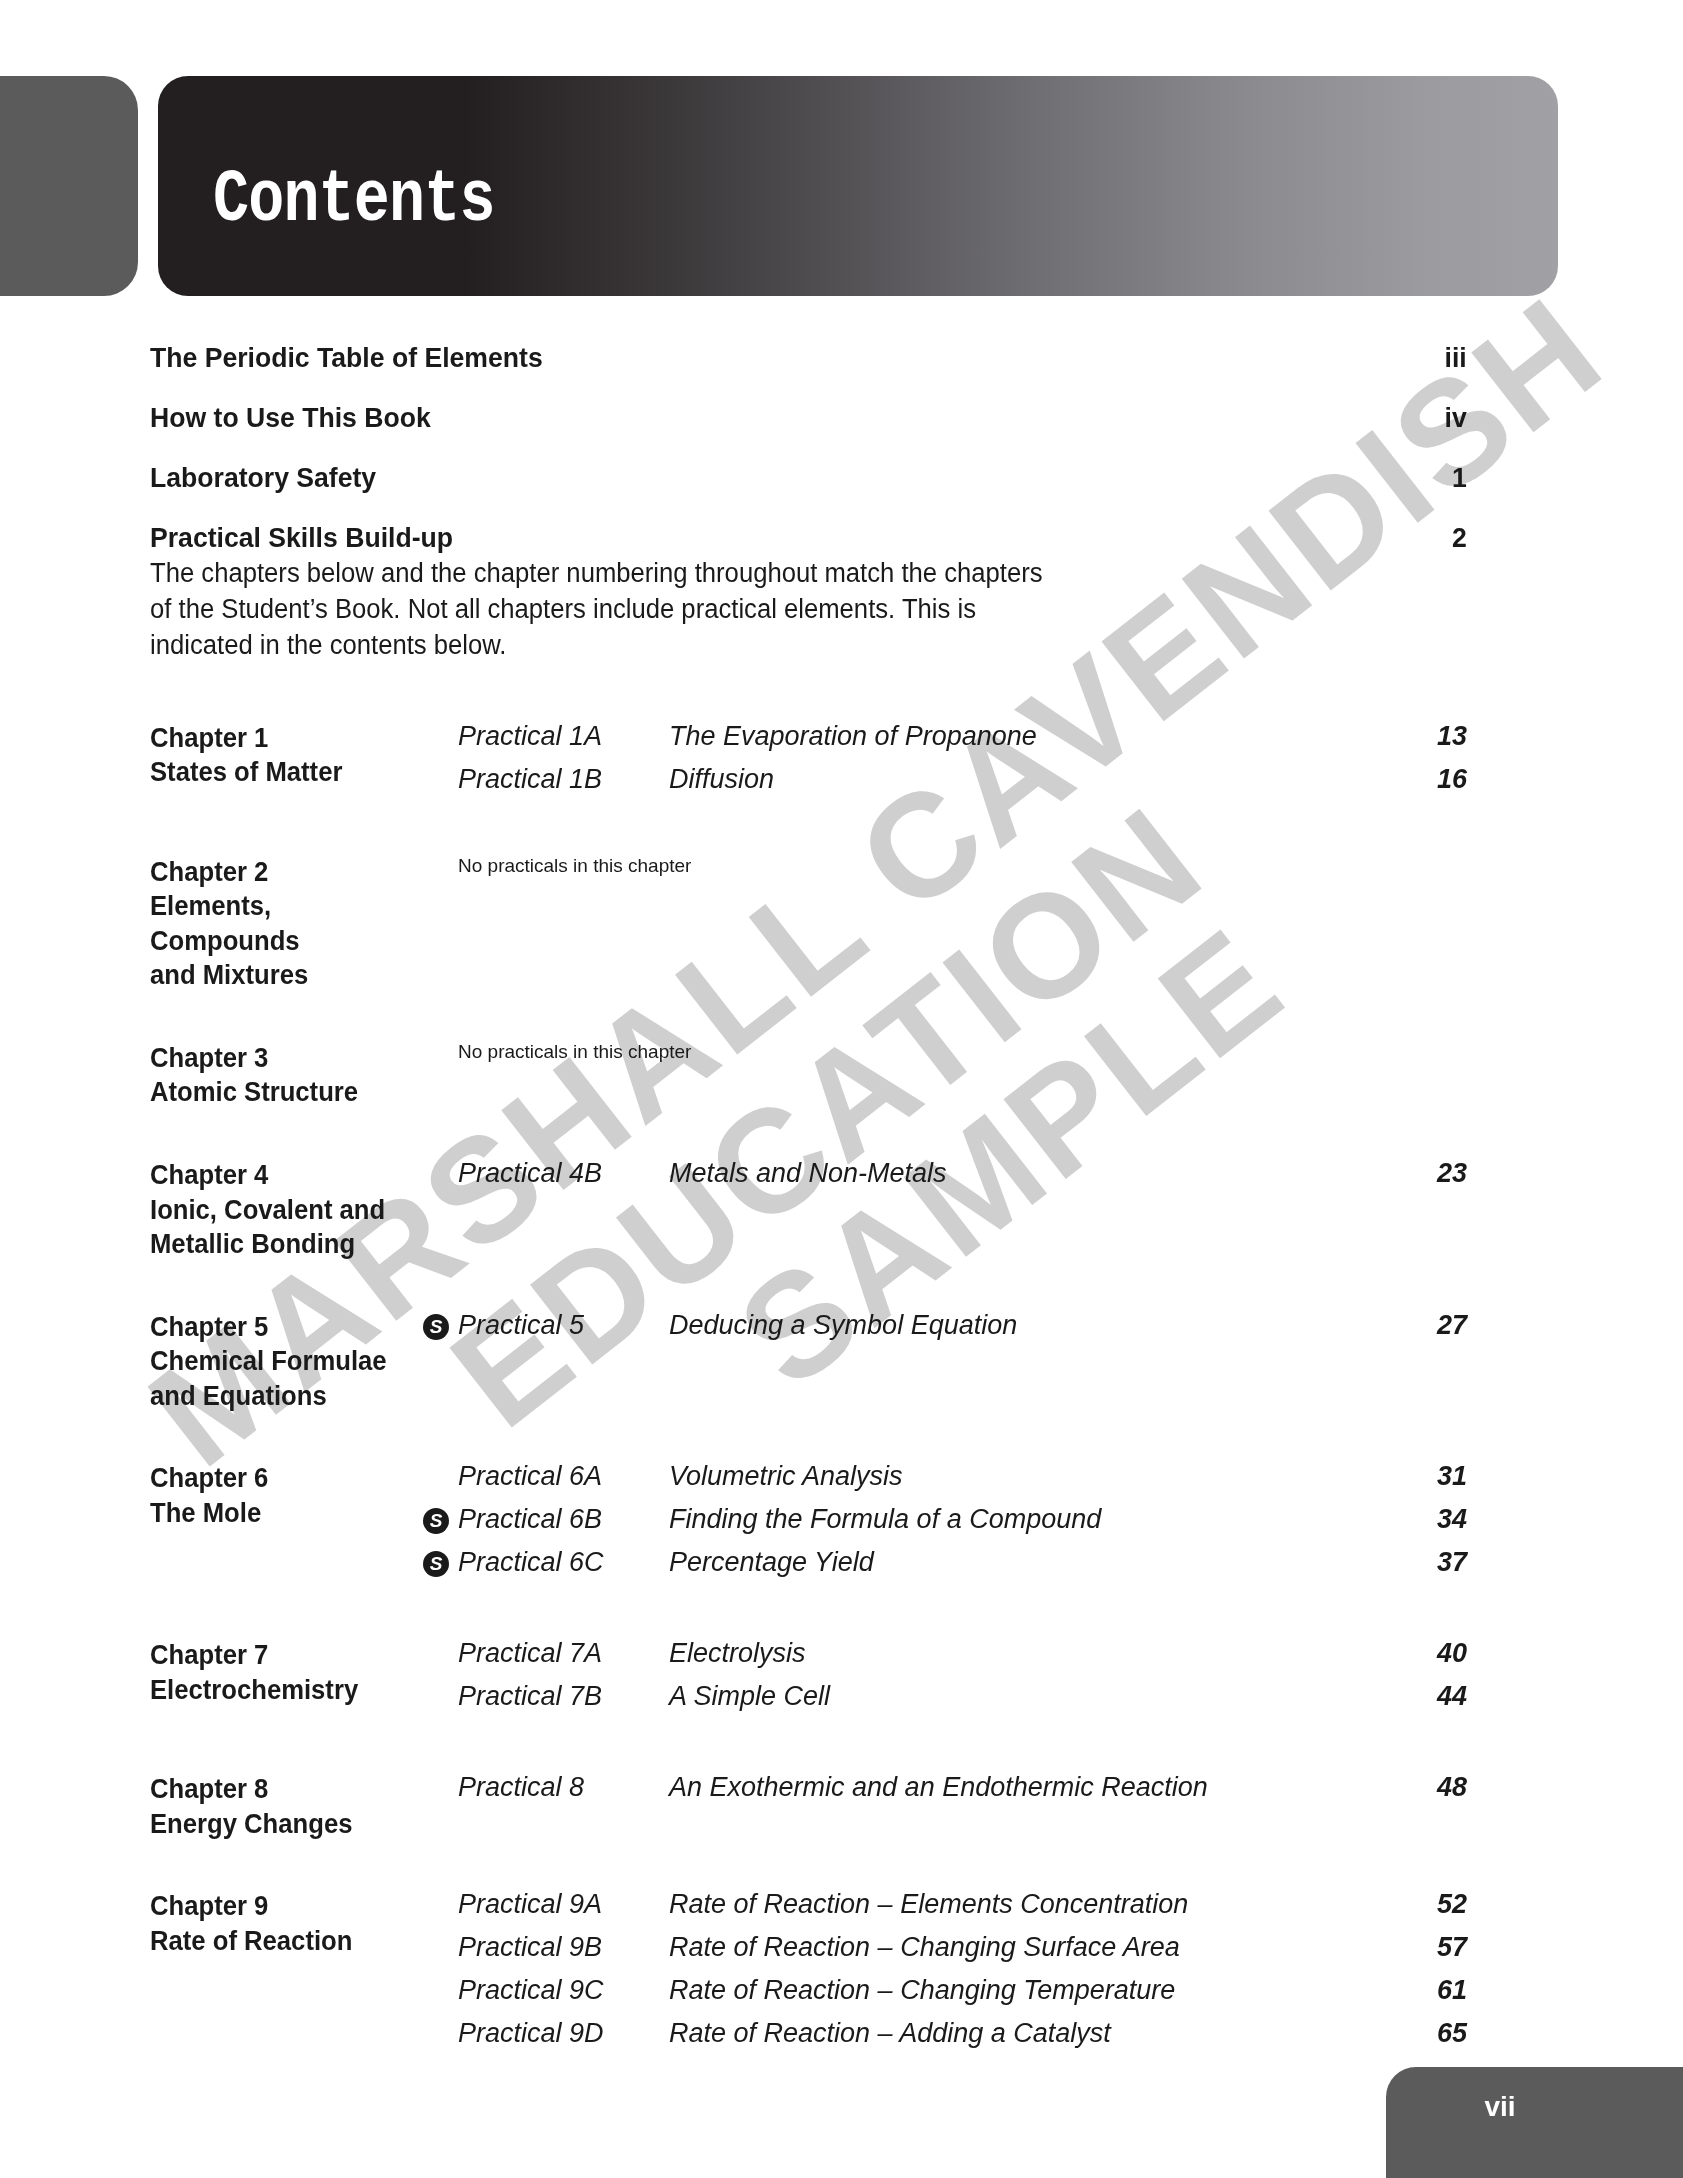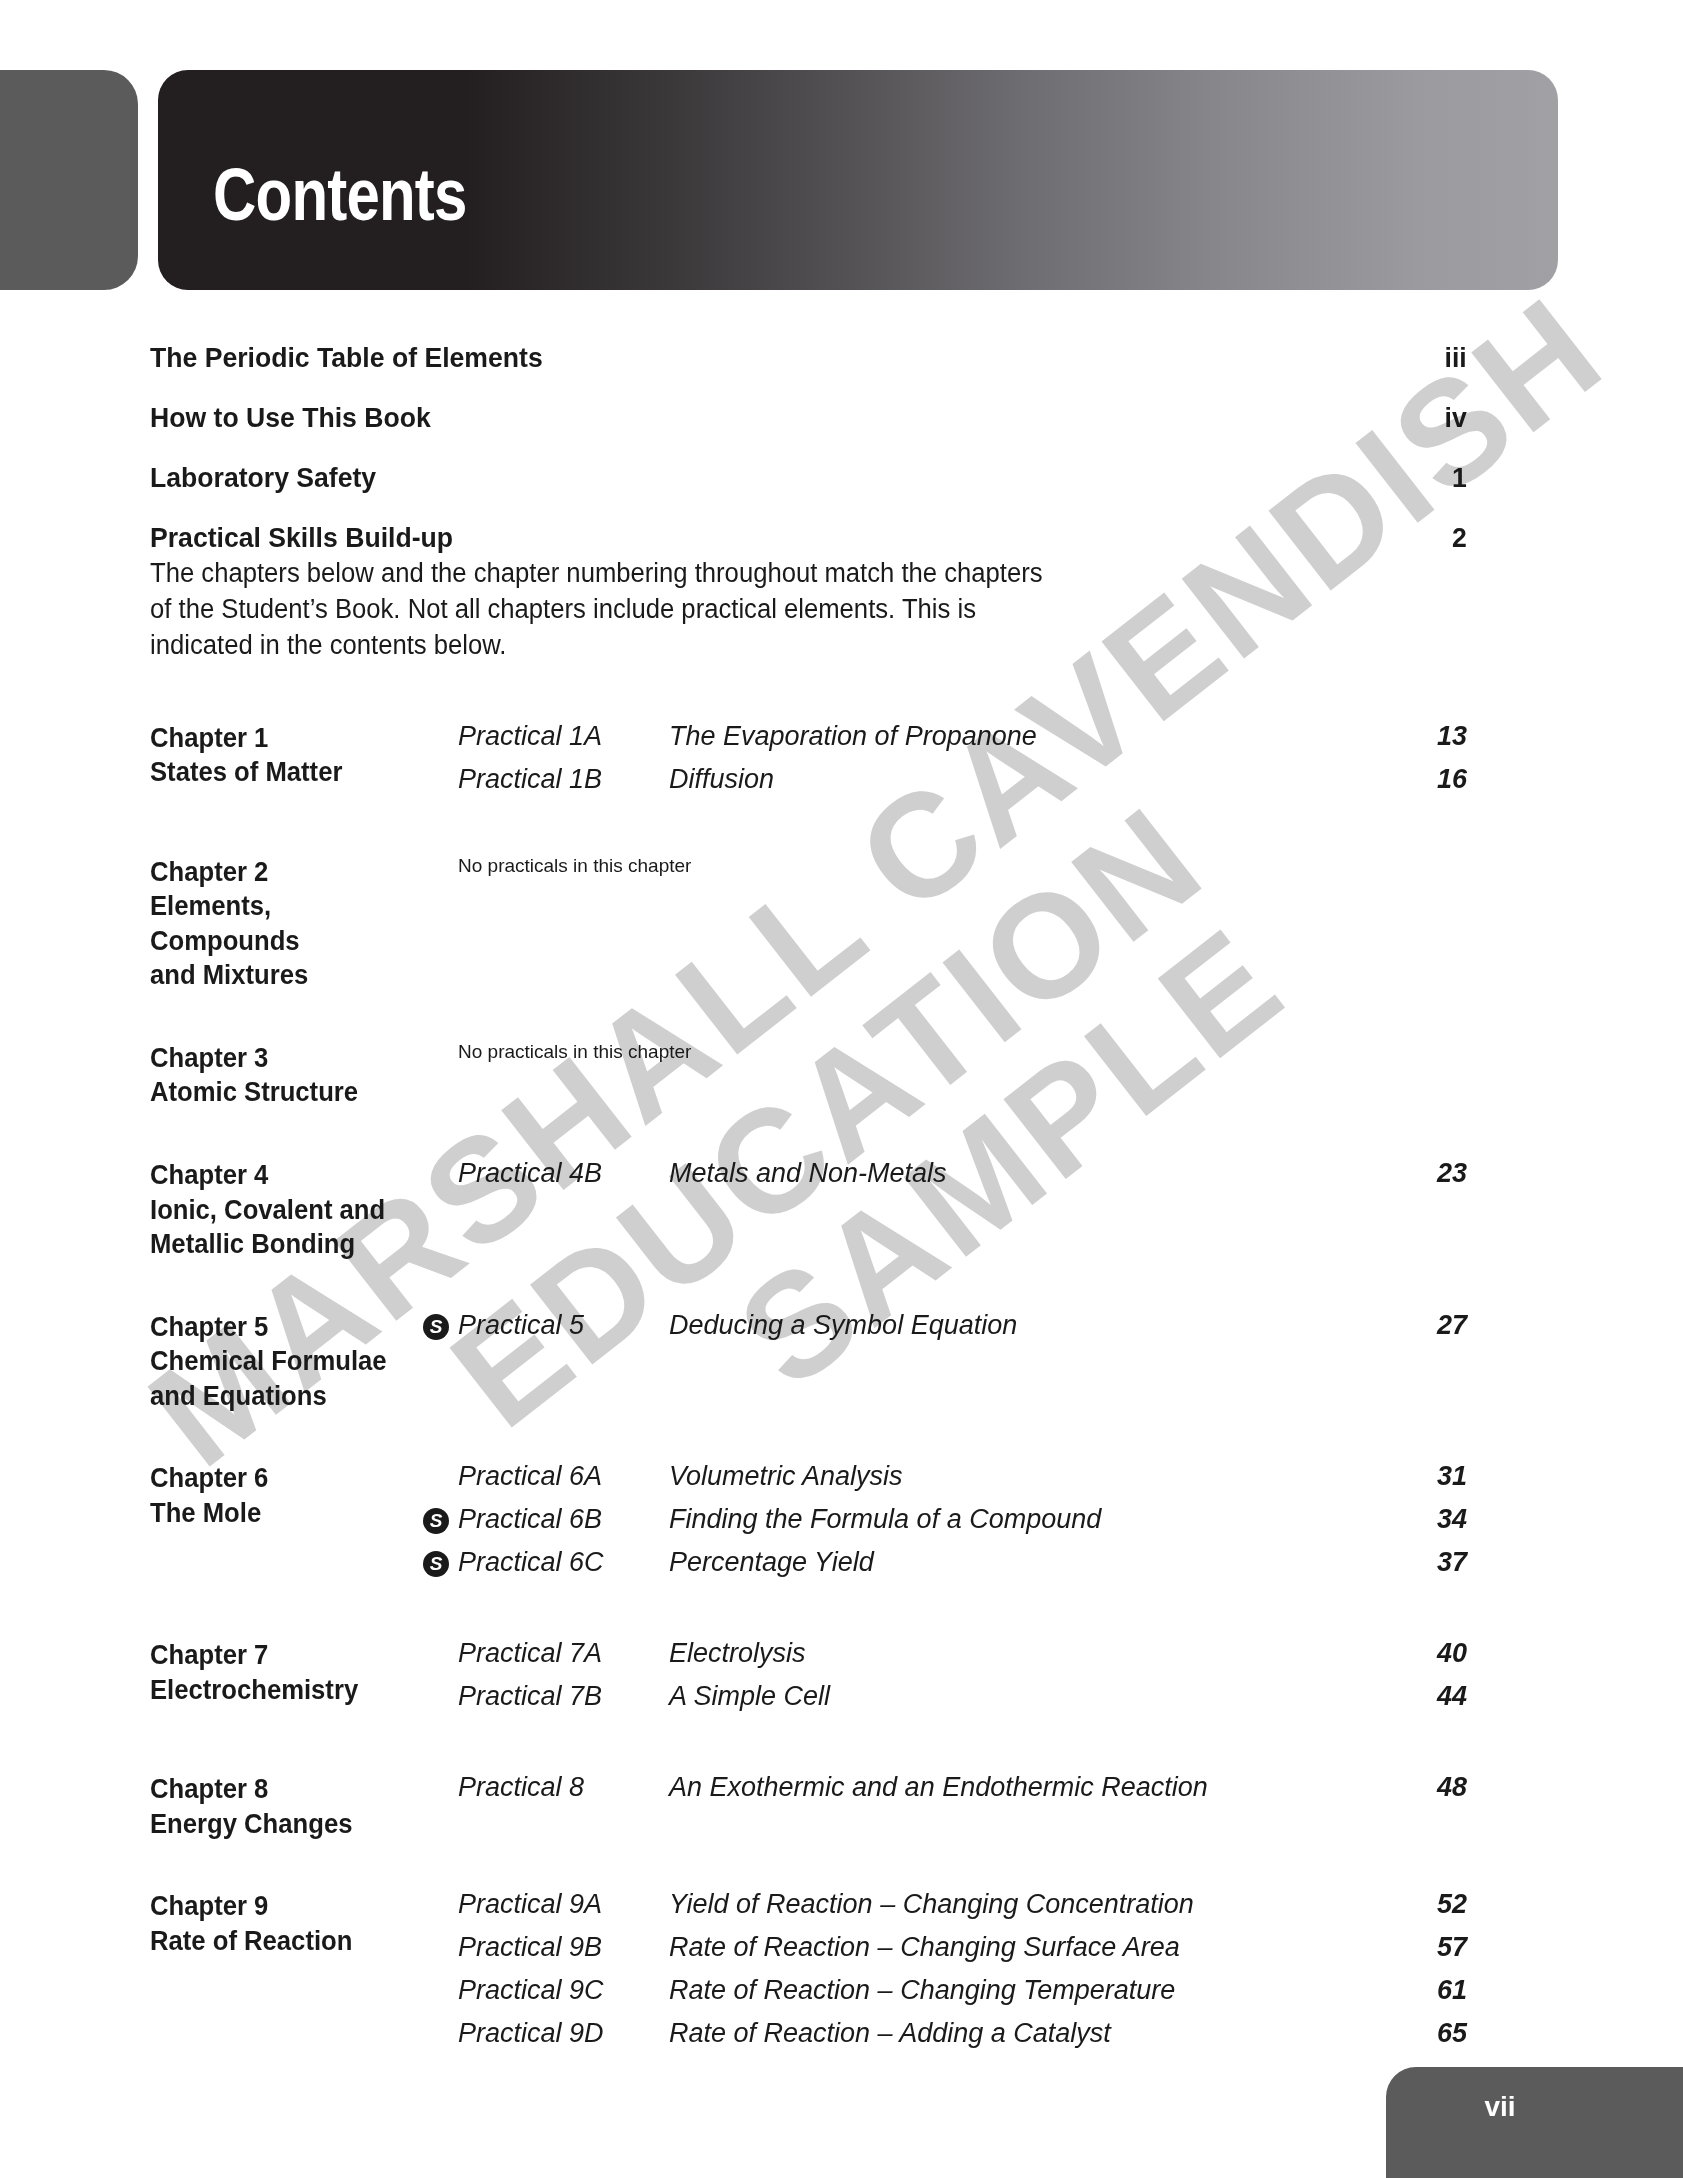--- a/index.html
+++ b/index.html
@@ -46,23 +46,24 @@
   }
   .wm-3 {
     left: 708px; top: 1287px;
     font-size: 147px;
     transform: rotate(-38deg);
   }
 
   
   #header-zone {
     position: absolute;
-    left: 0; top: 70px;
+    left: 0; top: 76px;
     width: 1415px; height: 220px;
     z-index: 2;
+    font-family: Liberation Mono, monospace;
   }
   #header-tab {
     position: absolute;
     left: 0; top: 0;
     width: 138px; height: 220px;
     background: #5b5b5b;
     border-radius: 0 34px 34px 0;
   }
   #header-bar {
     position: absolute;
@@ -416,21 +417,21 @@
       </div>
       <div class="chapter-group">
         <div class="ch-col">
           <span class="ch-name">Chapter 9</span>
           <span class="ch-name" style="white-space: pre-line;">Rate of Reaction</span>
         </div>
         <div class="pr-col">
           <div class="prac-row">
             <div class="prac-icon-slot"></div>
             <div class="prac-label">Practical 9A</div>
-            <div class="prac-title">Yield of Reaction – Changing Concentration</div>
+            <div class="prac-title">Rate of Reaction – Elements Concentration</div>
             <div class="prac-page">52</div>
           </div>
           <div class="prac-row">
             <div class="prac-icon-slot"></div>
             <div class="prac-label">Practical 9B</div>
             <div class="prac-title">Rate of Reaction – Changing Surface Area</div>
             <div class="prac-page">57</div>
           </div>
           <div class="prac-row">
             <div class="prac-icon-slot"></div>

